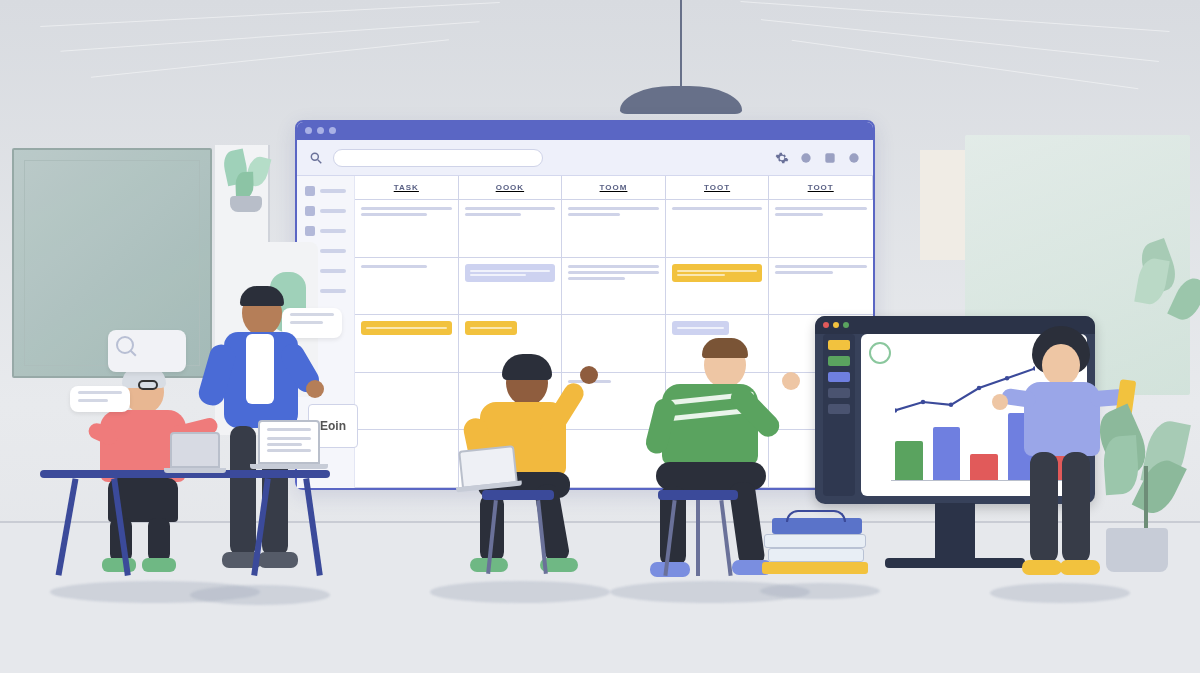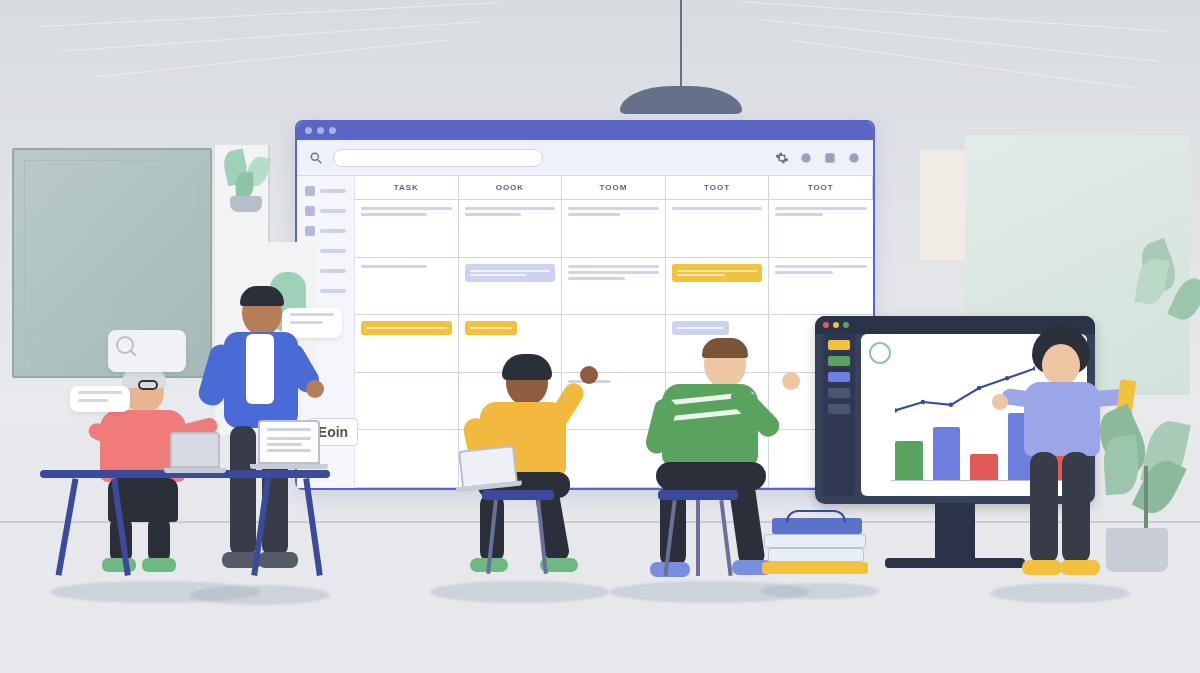--- a/index.html
+++ b/index.html
@@ -22,21 +22,21 @@
 
   
   .lamp-cord { position: absolute; left: 680px; top: 0; width: 2px; height: 90px; background: #677089; }
   .lamp-shade { position: absolute; left: 620px; top: 86px; width: 122px; height: 28px; background: #677089; border-radius: 60px 60px 8px 8px / 28px 28px 4px 4px; }
 
   
   .leaf { position: absolute; border-radius: 50% 0 50% 0; transform-origin: bottom center; }
   .plant-pot { position: absolute; background: #b8bec9; border-radius: 4px 4px 8px 8px; }
 
   
-  .big-screen { position: absolute; left: 295px; top: 120px; width: 580px; height: 370px; background: #fff; border: 2px solid #5a66c4; border-radius: 8px; box-shadow: 0 6px 20px rgba(60,70,140,0.15); }
+  .big-screen { position: absolute; left: 295px; top: 120px; width: 580px; height: 370px; background: #fff; border: 2px solid #5a66c4; border-radius: 8px; box-shadow: 0 6px 20px rgba(60,70,140,0.15); text-decoration: underline; }
   .big-titlebar { height: 18px; background: #5a66c4; border-radius: 6px 6px 0 0; position: relative; }
   .win-dot { position: absolute; top: 5px; width: 7px; height: 7px; border-radius: 50%; background: #a9b1e6; }
   .big-toolbar { height: 36px; background: #eef0fa; border-bottom: 1px solid #d4d8ee; display: flex; align-items: center; padding: 0 12px; gap: 10px; }
   .search-icon-svg { width: 14px; height: 14px; }
   .search-field { height: 18px; width: 210px; background: #fff; border: 1px solid #cfd3e8; border-radius: 10px; }
   .toolbar-spacer { flex: 1; }
   .gear { width: 14px; height: 14px; color: #6a7199; }
   .big-body { display: flex; height: calc(100% - 54px); }
   .big-sidebar { width: 58px; background: #f5f6fb; border-right: 1px solid #e3e6f4; padding: 10px 8px; display: flex; flex-direction: column; gap: 10px; }
   .sb-item { display: flex; align-items: center; gap: 5px; }
@@ -46,21 +46,21 @@
   .col-head { border-right: 1px solid #cfd3e8; border-bottom: 1px solid #cfd3e8; display: flex; align-items: center; justify-content: center; font-size: 8px; font-weight: 700; letter-spacing: 1px; color: #5a6185; text-transform: uppercase; }
   .cell { border-right: 1px solid #cfd3e8; border-bottom: 1px solid #cfd3e8; position: relative; padding: 4px; }
   .cell:nth-child(5n) { border-right: none; }
   .card-line { height: 3px; background: #cfd3e8; border-radius: 2px; margin: 3px 2px; }
   .card-y { background: #f2c23e; border-radius: 3px; padding: 4px 5px; margin: 2px; }
   .card-y .ln { height: 2px; background: rgba(255,255,255,0.6); border-radius: 1px; margin: 2px 0; }
   .card-p { background: #cdd2f0; border-radius: 3px; padding: 4px 5px; margin: 2px; }
   .card-p .ln { height: 2px; background: rgba(255,255,255,0.7); border-radius: 1px; margin: 2px 0; }
 
   
-  .popup { position: absolute; left: 308px; top: 418px; width: 50px; height: 28px; background: #fff; border: 1px solid #cfd3e8; border-radius: 4px; font-size: 14px; color: #555; display:flex; align-items:center; justify-content:center; font-weight:600; }
+  .popup { position: absolute; left: 308px; top: 404px; width: 50px; height: 44px; background: #fff; border: 1px solid #cfd3e8; border-radius: 4px; font-size: 12px; color: #555; display:flex; align-items:center; justify-content:center; font-weight:600; }
 
   
   .chat-panel { position: absolute; left: 260px; top: 242px; width: 58px; height: 155px; background: #f2f3f5; border-radius: 8px; }
   .chat-pill { position: absolute; background: #9fd1b9; border-radius: 10px; }
 
   
   .monitor { position: absolute; right: 105px; top: 316px; width: 280px; height: 188px; background: #37415a; border-radius: 10px; box-shadow: 0 4px 12px rgba(0,0,0,0.2); }
   .monitor-bar { height: 18px; background: #2b3348; border-radius: 10px 10px 0 0; position: relative; }
   .mon-dot { position: absolute; top: 6px; width: 6px; height: 6px; border-radius: 50%; }
   .monitor-body { position: absolute; top: 18px; bottom: 8px; left: 8px; right: 8px; display: flex; gap: 6px; }

